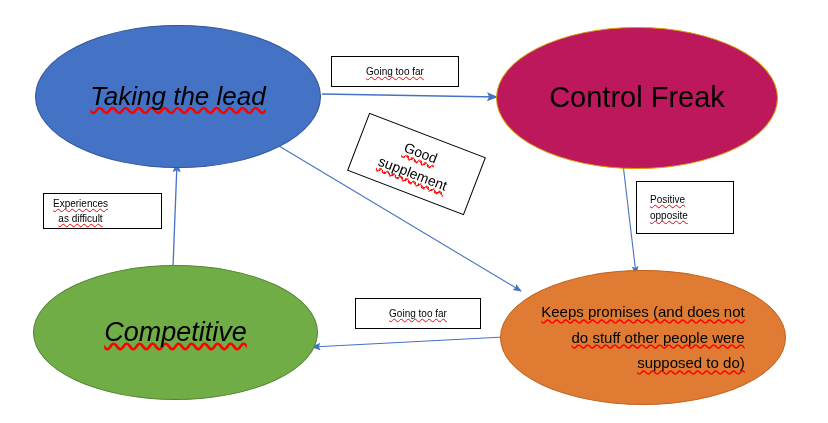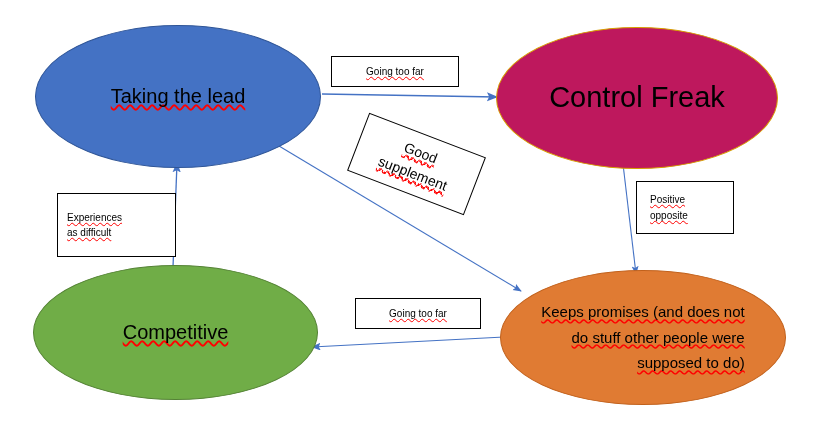--- a/index.html
+++ b/index.html
@@ -41,33 +41,33 @@
   .sq {
     text-decoration: underline wavy #ff0000;
     text-decoration-skip-ink: none;
     text-underline-offset: 1px;
   }
   #node-taking-the-lead {
     left: 35px; top: 25px; width: 286px; height: 143px;
     background: #4472C4;
     border: 1px solid #2F5597;
   }
-  #node-taking-the-lead .node-text { font-size: 20px; }
+  #node-taking-the-lead .node-text { font-size: 26px; font-style: italic; }
   #node-control-freak {
     left: 496px; top: 27px; width: 282px; height: 142px;
     background: #be185d;
     border: 1px solid #D69E00;
   }
   #node-control-freak .node-text { font-size: 29px; }
   #node-competitive {
     left: 33px; top: 265px; width: 285px; height: 135px;
     background: #70AD47;
     border: 1px solid #548235;
   }
-  #node-competitive .node-text { font-size: 20px; }
+  #node-competitive .node-text { font-size: 27px; font-style: italic; }
   #node-keeps-promises {
     left: 500px; top: 270px; width: 286px; height: 135px;
     background: #E07B33;
     border: 1px solid #C1611C;
   }
   #node-keeps-promises .node-text { font-size: 15px; line-height: 1.7; text-align: right; }
 
   .label-box {
     position: absolute;
     background: #ffffff;
@@ -83,22 +83,22 @@
   }
   #label-going-too-far-top {
     left: 331px; top: 56px; width: 128px; height: 31px;
     align-items: center; text-align: center;
   }
   #label-going-too-far-bottom {
     left: 355px; top: 298px; width: 126px; height: 31px;
     align-items: center; text-align: center;
   }
   #label-experiences-as-difficult {
-    left: 57px; top: 193px; width: 119px; height: 64px;
-    align-items: flex-start; text-align: left; padding-left: 9px;
+    left: 43px; top: 193px; width: 119px; height: 36px;
+    align-items: flex-start; text-align: center; padding-left: 9px;
   }
   #label-positive-opposite {
     left: 636px; top: 181px; width: 98px; height: 53px;
     align-items: flex-start; text-align: left; padding-left: 13px;
   }
   #label-good-supplement {
     left: 354px; top: 133px; width: 125px; height: 62px;
     transform: rotate(21deg);
     align-items: center; text-align: center;
     font-size: 14px;

